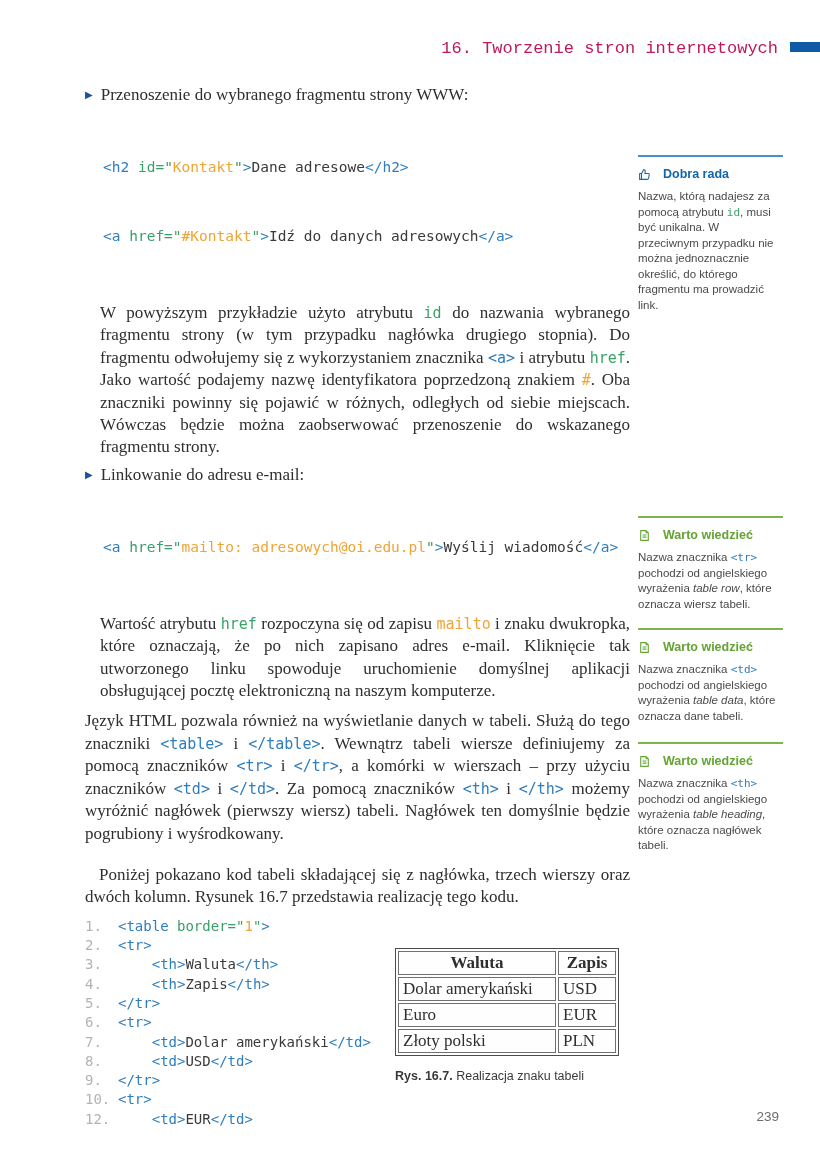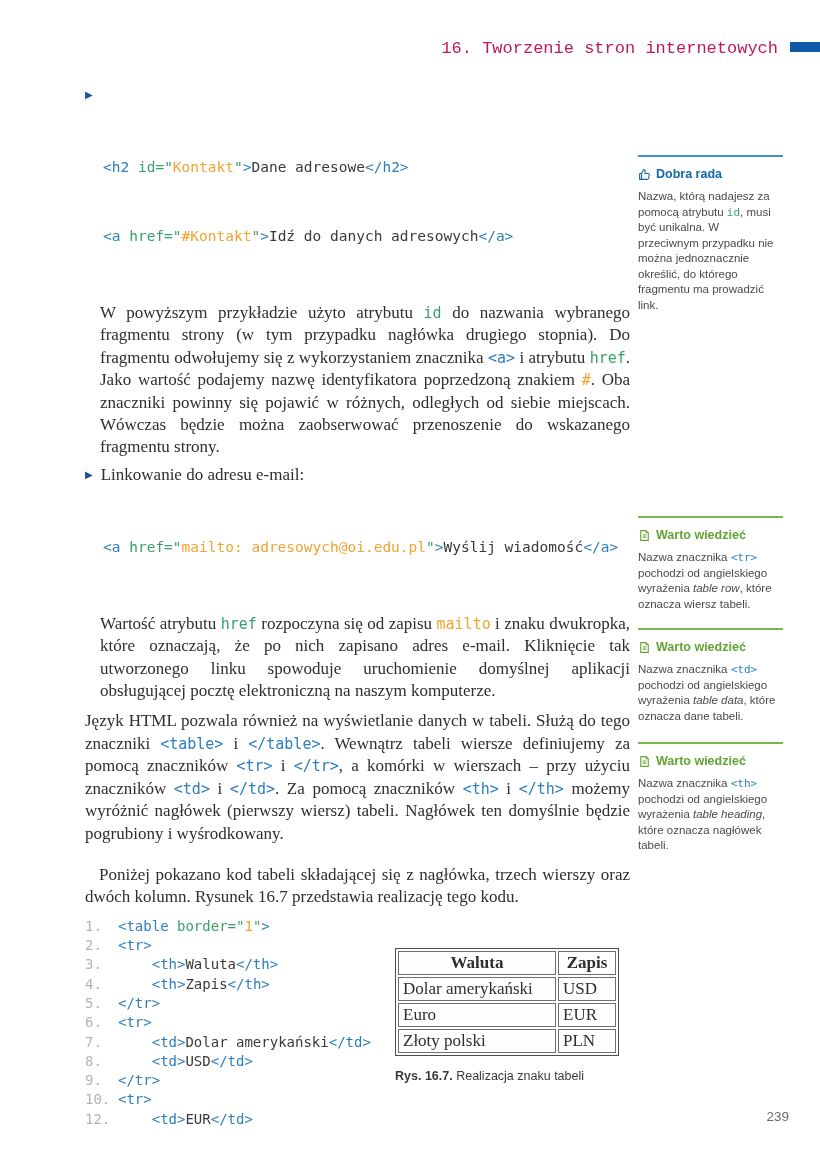--- a/index.html
+++ b/index.html
@@ -36,53 +36,54 @@
   .seg-val{color:var(--val);font-family:"DejaVu Sans Mono",monospace}
   .seg-em{font-style:italic}
   .para .seg-tag,.para .seg-attr,.para .seg-val{font-size:15px}
   .note-body .seg-tag,.note-body .seg-attr,.note-body .seg-val{font-size:11px}
 
   
   .sidebar-note{position:absolute;left:638px;width:145px;font-family:"Liberation Sans",sans-serif}
   .sidebar-note .rule{height:2px;margin-bottom:10px}
   .note-blue .rule{background:#4a90c8}
   .note-green .rule{background:#7ab648}
-  .note-head{display:flex;align-items:center;gap:5px;font-weight:bold;font-size:12.5px;margin-bottom:8px}
+  .note-head{display:flex;align-items:center;gap:12px;font-weight:bold;font-size:12.5px;margin-bottom:8px}
   .note-blue .note-head{color:var(--blue)}
   .note-green .note-head{color:var(--green)}
   .note-head svg{flex:none}
   .note-body{font-size:11.5px;line-height:15.5px;color:#4a4a4a}
 
   
   .figure{position:absolute;left:395px;top:948px;width:240px;font-family:"Liberation Sans",sans-serif}
   .fig-table{border-collapse:separate;border-spacing:2px;border:1px solid #4c4c4c;background:#fefefe}
   .fig-table th,.fig-table td{border:1px solid #707070;font-family:"Liberation Serif",serif;
         font-size:17px;padding:0 4px;height:22px;white-space:nowrap}
   .fig-table th{font-weight:bold;text-align:center}
   .fig-table .c1{width:148px}
   .fig-table .c2{width:48px}
   .fig-caption{margin-top:13px;font-size:12.5px;color:#3a3a3a}
   .fig-caption .cap-label{font-weight:bold}
 
   
-  .page-number{position:absolute;right:31px;bottom:33px;font-family:"Liberation Sans",sans-serif;
+  .page-number{position:absolute;right:41px;bottom:33px;font-family:"Liberation Sans",sans-serif;
         font-size:13.5px;color:#6b6b6b}
 </style>
 </head>
 <body>
 
 <div class="page">
 
   <div class="header-chapter">16. Tworzenie stron internetowych</div>
   <div class="header-bar"></div>
 
   <div class="main-col">
 
     <div class="bullet">
       <span class="bullet-marker">▶</span>
+      <span>Przenoszenie do wybranego fragmentu strony WWW:</span>
     </div>
 
     <div class="codeblock">
       <div><span class="seg-tag">&lt;h2</span><span> </span><span class="seg-attr">id="</span><span class="seg-val">Kontakt</span><span class="seg-attr">"</span><span class="seg-tag">&gt;</span><span>Dane adresowe</span><span class="seg-tag">&lt;/h2&gt;</span></div>
       <div><span class="seg-tag">&lt;a</span><span> </span><span class="seg-attr">href="</span><span class="seg-val">#Kontakt</span><span class="seg-attr">"</span><span class="seg-tag">&gt;</span><span>Idź do danych adresowych</span><span class="seg-tag">&lt;/a&gt;</span></div>
     </div>
 
     <p class="para"><span>W powyższym przykładzie użyto atrybutu </span><span class="seg-attr">id</span><span> do nazwania wybranego fragmentu strony (w tym przypadku nagłówka drugiego stopnia). Do fragmentu odwołujemy się z wykorzystaniem znacznika </span><span class="seg-tag">&lt;a&gt;</span><span> i atrybutu </span><span class="seg-attr">href</span><span>. Jako wartość podajemy nazwę identyfikatora poprzedzoną znakiem </span><span class="seg-val">#</span><span>. Oba znaczniki powinny się pojawić w różnych, odległych od siebie miejscach. Wówczas będzie można zaobserwować przenoszenie do wskazanego fragmentu strony.</span></p>
 
     <div class="bullet second">

